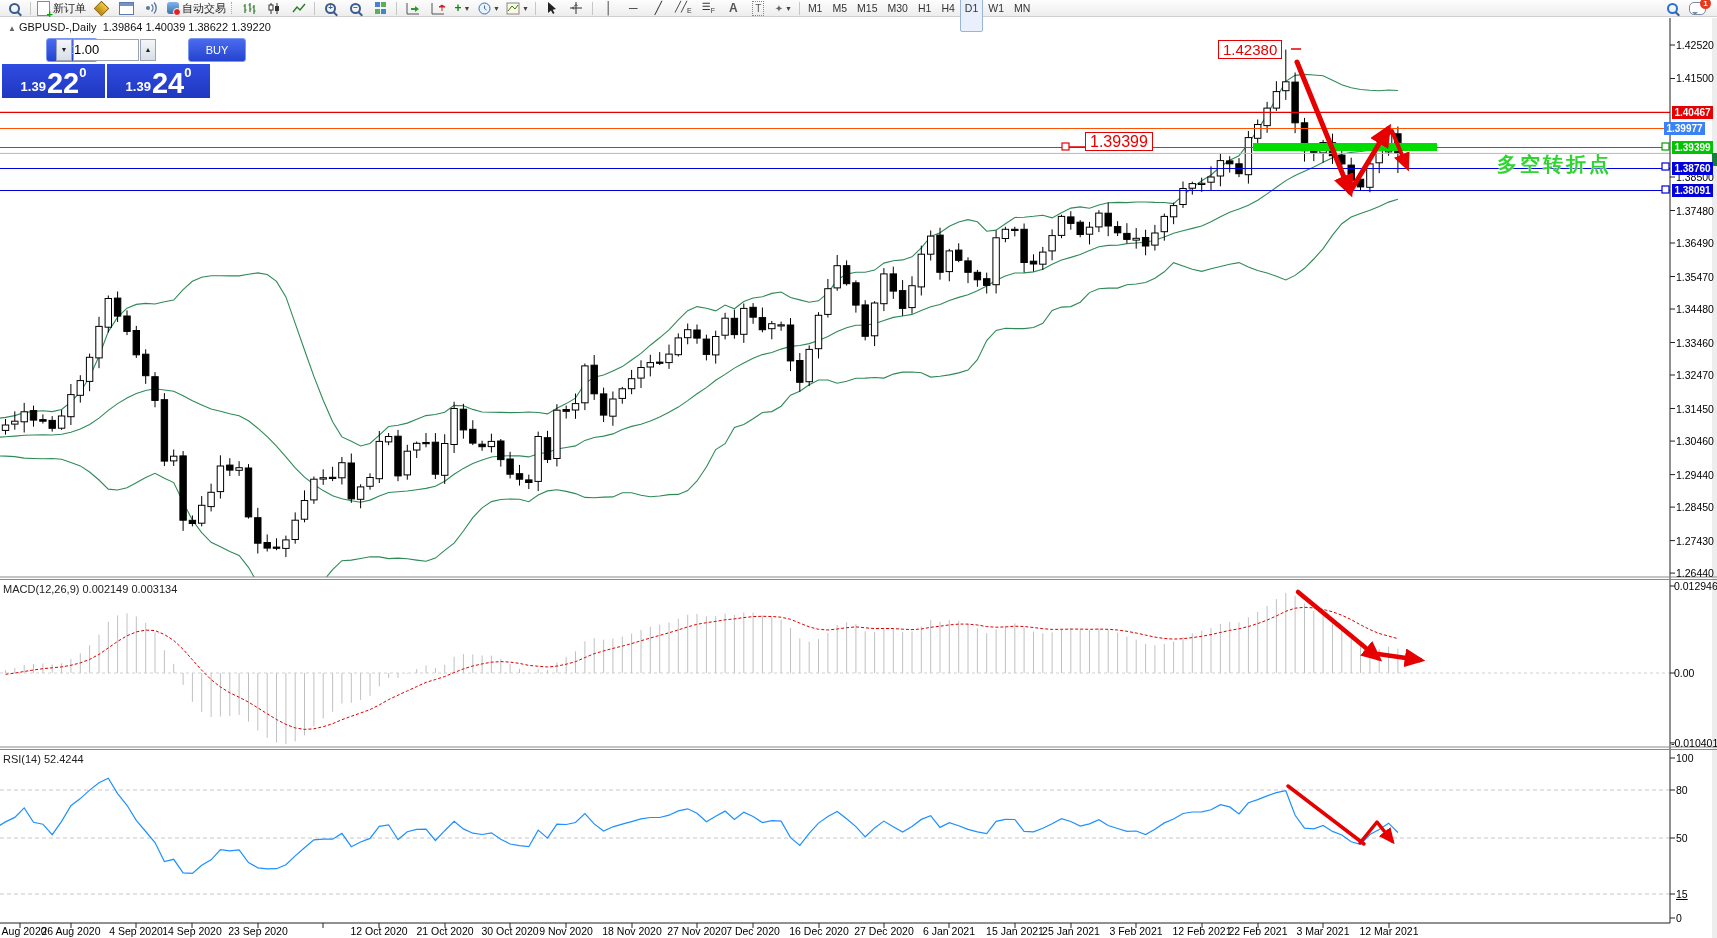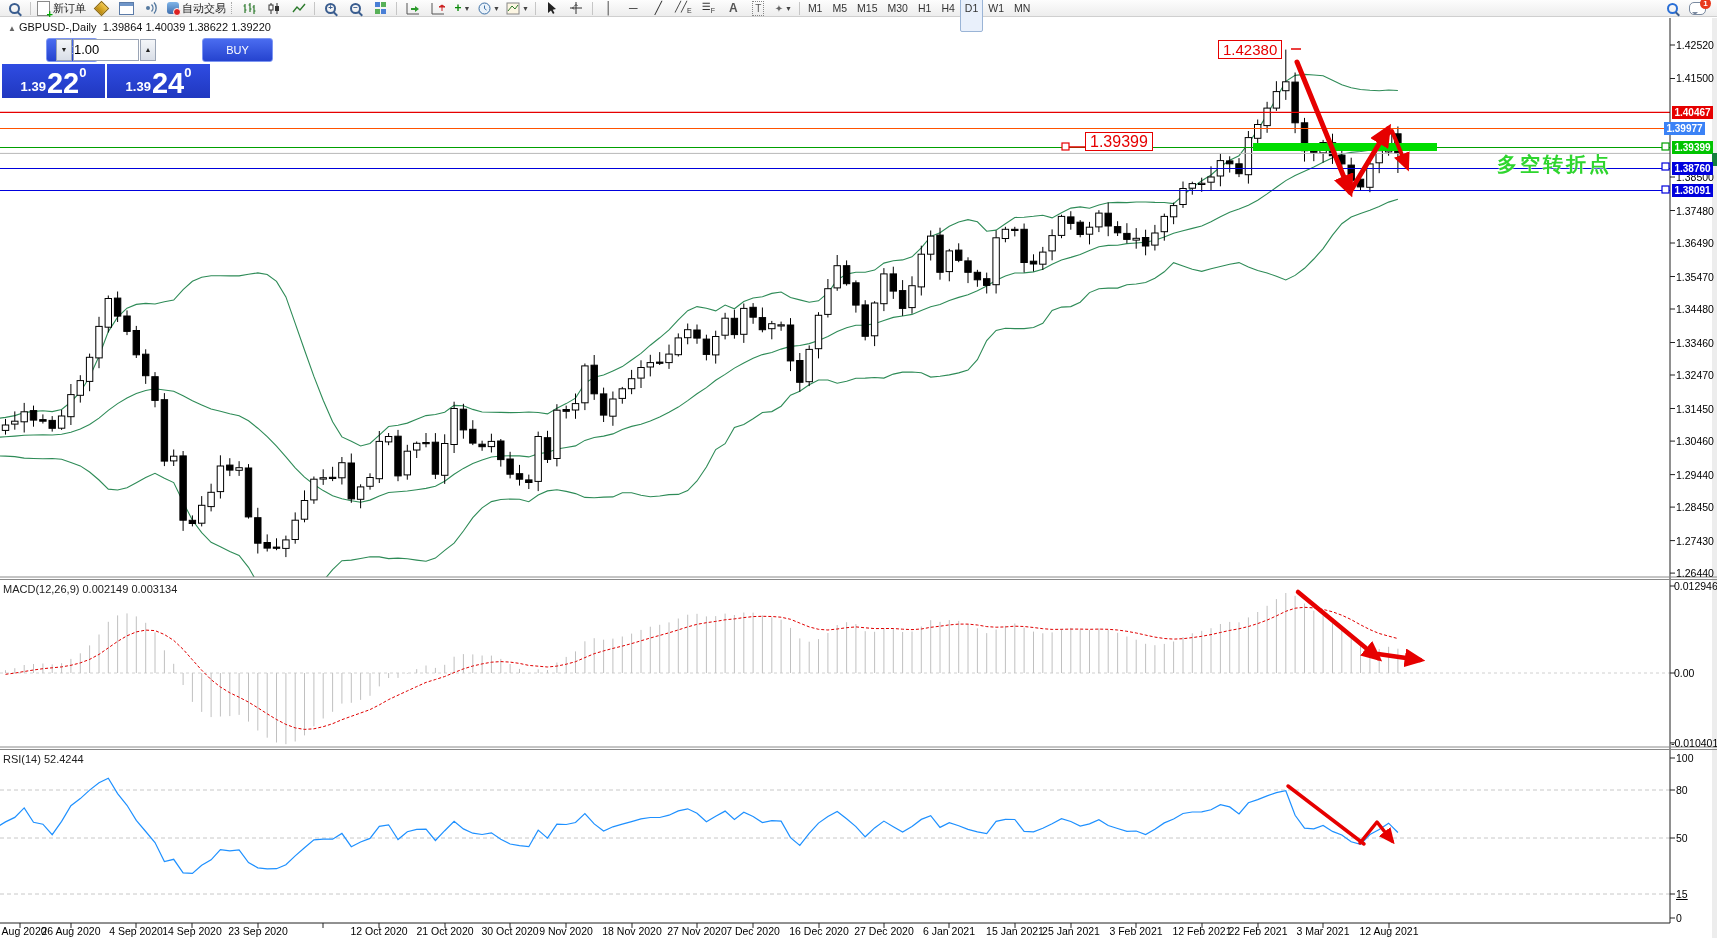--- a/index.html
+++ b/index.html
@@ -847,34 +847,34 @@
       <div class="ov datelbl" style="left: 753px; top: 925px;">7 Dec 2020</div>
       <div class="ov datelbl" style="left: 819px; top: 925px;">16 Dec 2020</div>
       <div class="ov datelbl" style="left: 884px; top: 925px;">27 Dec 2020</div>
       <div class="ov datelbl" style="left: 949px; top: 925px;">6 Jan 2021</div>
       <div class="ov datelbl" style="left: 1015px; top: 925px;">15 Jan 2021</div>
       <div class="ov datelbl" style="left: 1071px; top: 925px;">25 Jan 2021</div>
       <div class="ov datelbl" style="left: 1136px; top: 925px;">3 Feb 2021</div>
       <div class="ov datelbl" style="left: 1202px; top: 925px;">12 Feb 2021</div>
       <div class="ov datelbl" style="left: 1258px; top: 925px;">22 Feb 2021</div>
       <div class="ov datelbl" style="left: 1323px; top: 925px;">3 Mar 2021</div>
-      <div class="ov datelbl" style="left: 1389px; top: 925px;">12 Aug 2021</div>
+      <div class="ov datelbl" style="left: 1389px; top: 925px;">12 Mar 2021</div>
     </div>
 
   <div class="anno-box" id="peak-box" style="left: 1218px; top: 40px;">1.42380</div>
   <div class="anno-box" id="level-box" style="left: 1085px; top: 132px; font-size: 16px;">1.39399</div>
   <div id="cn-note" style="left: 1497px; top: 151px;">多空转折点</div>
 
   <div id="trade-panel">
     <div class="tp-row1">
       <div class="tp-btn" style="left:0;width:52px">SELL</div>
       <div class="tp-spin" style="left:54px">▼</div>
       <div class="tp-vol">1.00</div>
       <div class="tp-spin" style="left:138px">▲</div>
-      <div class="tp-btn" style="left:156px;width:71px">BUY</div>
+      <div class="tp-btn" style="left:142px;width:58px">BUY</div>
     </div>
     <div class="tp-row2">
       <div class="tp-big" style="left:0">
         <span class="sm">1.39</span>
         <span class="bg">22</span>
         <span class="sup">0</span>
       </div>
       <div class="tp-big" style="left:105px">
         <span class="sm">1.39</span>
         <span class="bg">24</span>

